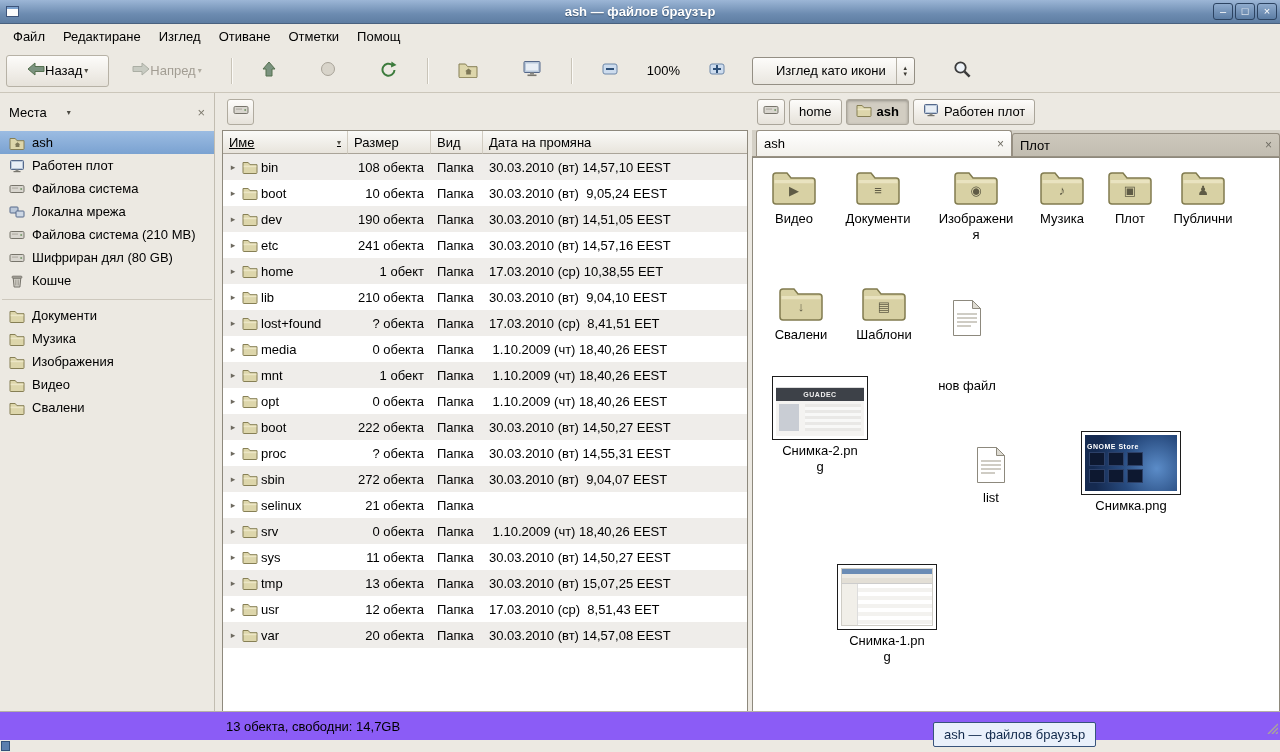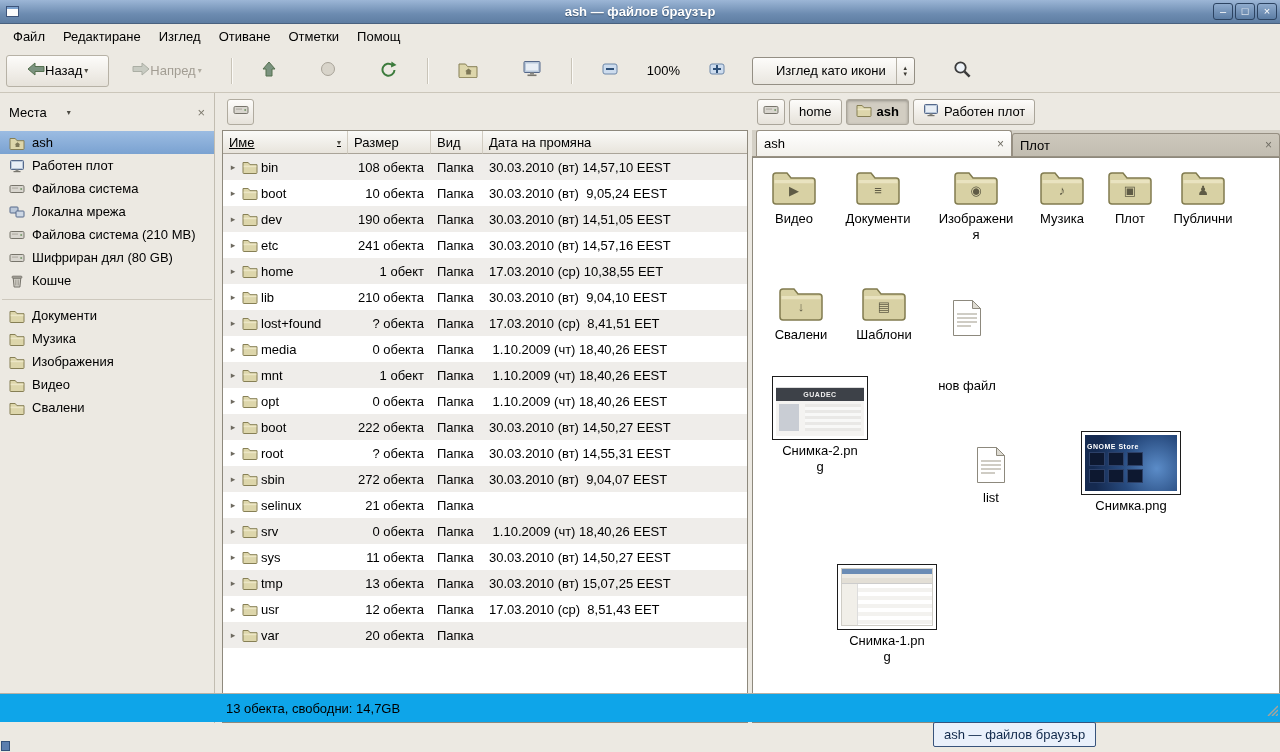--- a/index.html
+++ b/index.html
@@ -115,21 +115,21 @@
   .ts-shirts{position:absolute;left:4px;top:17px;display:grid;grid-template-columns:repeat(3,16px);gap:3px;}
   .ts-shirts i{width:16px;height:14px;background:#0d1830;border:1px solid #2c4068;}
   .t-fm{width:92px;height:58px;background:#fff;border:1px solid #cfcdc6;display:flex;flex-direction:column;}
   .tf-title{height:5px;background:#6b8cb5;}
   .tf-menu{height:4px;background:#edeae3;}
   .tf-tool{height:6px;background:#e3dfd6;border-bottom:1px solid #ccc;}
   .tf-body{flex:1;display:flex;}
   .tf-side{width:16px;background:#f1efe9;border-right:1px solid #ddd;}
   .tf-main{flex:1;background:repeating-linear-gradient(#fff 0 4px,#f3f2ef 4px 8px);}
   
-  .statusbar{position:absolute;left:0;top:693px;width:100%;height:29px;background:#0ea5e9;
+  .statusbar{position:absolute;left:0;top:711px;width:100%;height:29px;background:#8b5cf6;
     border-top:1px solid #b6b1a6;display:flex;align-items:center;}
   .status-text{margin-left:226px;}
   .grip{position:absolute;right:2px;bottom:3px;}
   .tooltip{position:absolute;left:933px;top:722px;height:25px;padding:0 10px;
     background:#e9f0fb;border:1px solid #37537c;color:#10284a;
     display:flex;align-items:center;border-radius:2px;}
   .panel-frag{position:absolute;left:1px;top:741px;width:9px;height:10px;
     background:#5b7eae;border:1px solid #33517a;}
 </style>
 </head>
@@ -554,21 +554,21 @@
         </div>
         <div class="row">
           <div class="c-name">
             <span class="expander">▸</span>
             <span class="ficon">
               <svg width="16" height="14" viewBox="0 0 16 14">
                 <path d="M1 2.5 h5.2 l1.8 2.2 H15 v8 q0 .8 -.8 .8 H1.8 q-.8 0 -.8 -.8 z" fill="#ddd6ab" stroke="#867f55"></path>
                 <path d="M1.7 5.6 h12.6 v1.6 H1.7 z" fill="#ece6c6"></path>
               </svg>
             </span>
-            <span class="nm">root</span>
+            <span class="nm">proc</span>
           </div>
           <div class="c-size">? обекта</div>
           <div class="c-type">Папка</div>
           <div class="c-date">30.03.2010 (вт) 14,55,31 EEST</div>
         </div>
         <div class="row">
           <div class="c-name">
             <span class="expander">▸</span>
             <span class="ficon">
               <svg width="16" height="14" viewBox="0 0 16 14">
@@ -662,20 +662,21 @@
             <span class="ficon">
               <svg width="16" height="14" viewBox="0 0 16 14">
                 <path d="M1 2.5 h5.2 l1.8 2.2 H15 v8 q0 .8 -.8 .8 H1.8 q-.8 0 -.8 -.8 z" fill="#ddd6ab" stroke="#867f55"></path>
                 <path d="M1.7 5.6 h12.6 v1.6 H1.7 z" fill="#ece6c6"></path>
               </svg>
             </span>
             <span class="nm">var</span>
           </div>
           <div class="c-size">20 обекта</div>
           <div class="c-type">Папка</div>
+          <div class="c-date">30.03.2010 (вт) 14,57,08 EEST</div>
         </div>
       </div>
   </div>
 </div>
 
 <div class="vsplit" style="left:748px;width:4px;"></div>
 
 <div id="rightpane">
   <div class="pane-top">
       <button class="crumb icon-only">

